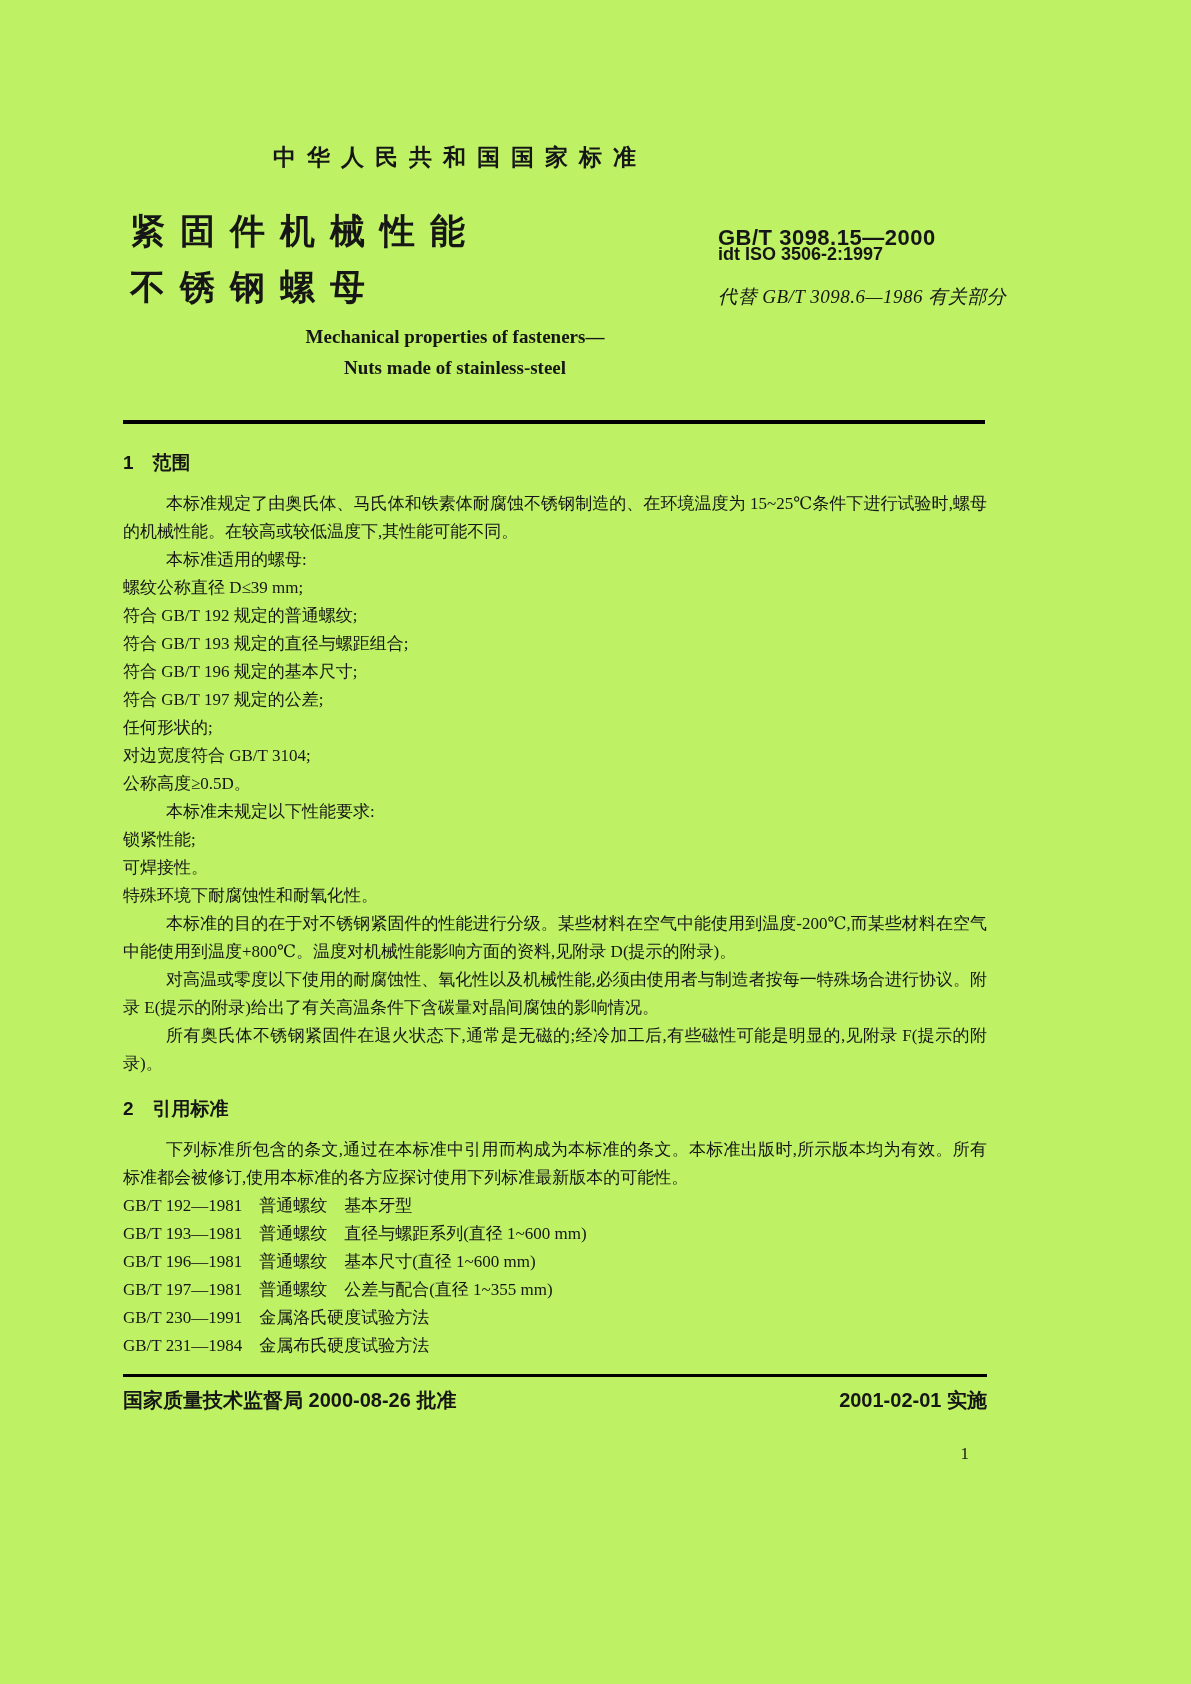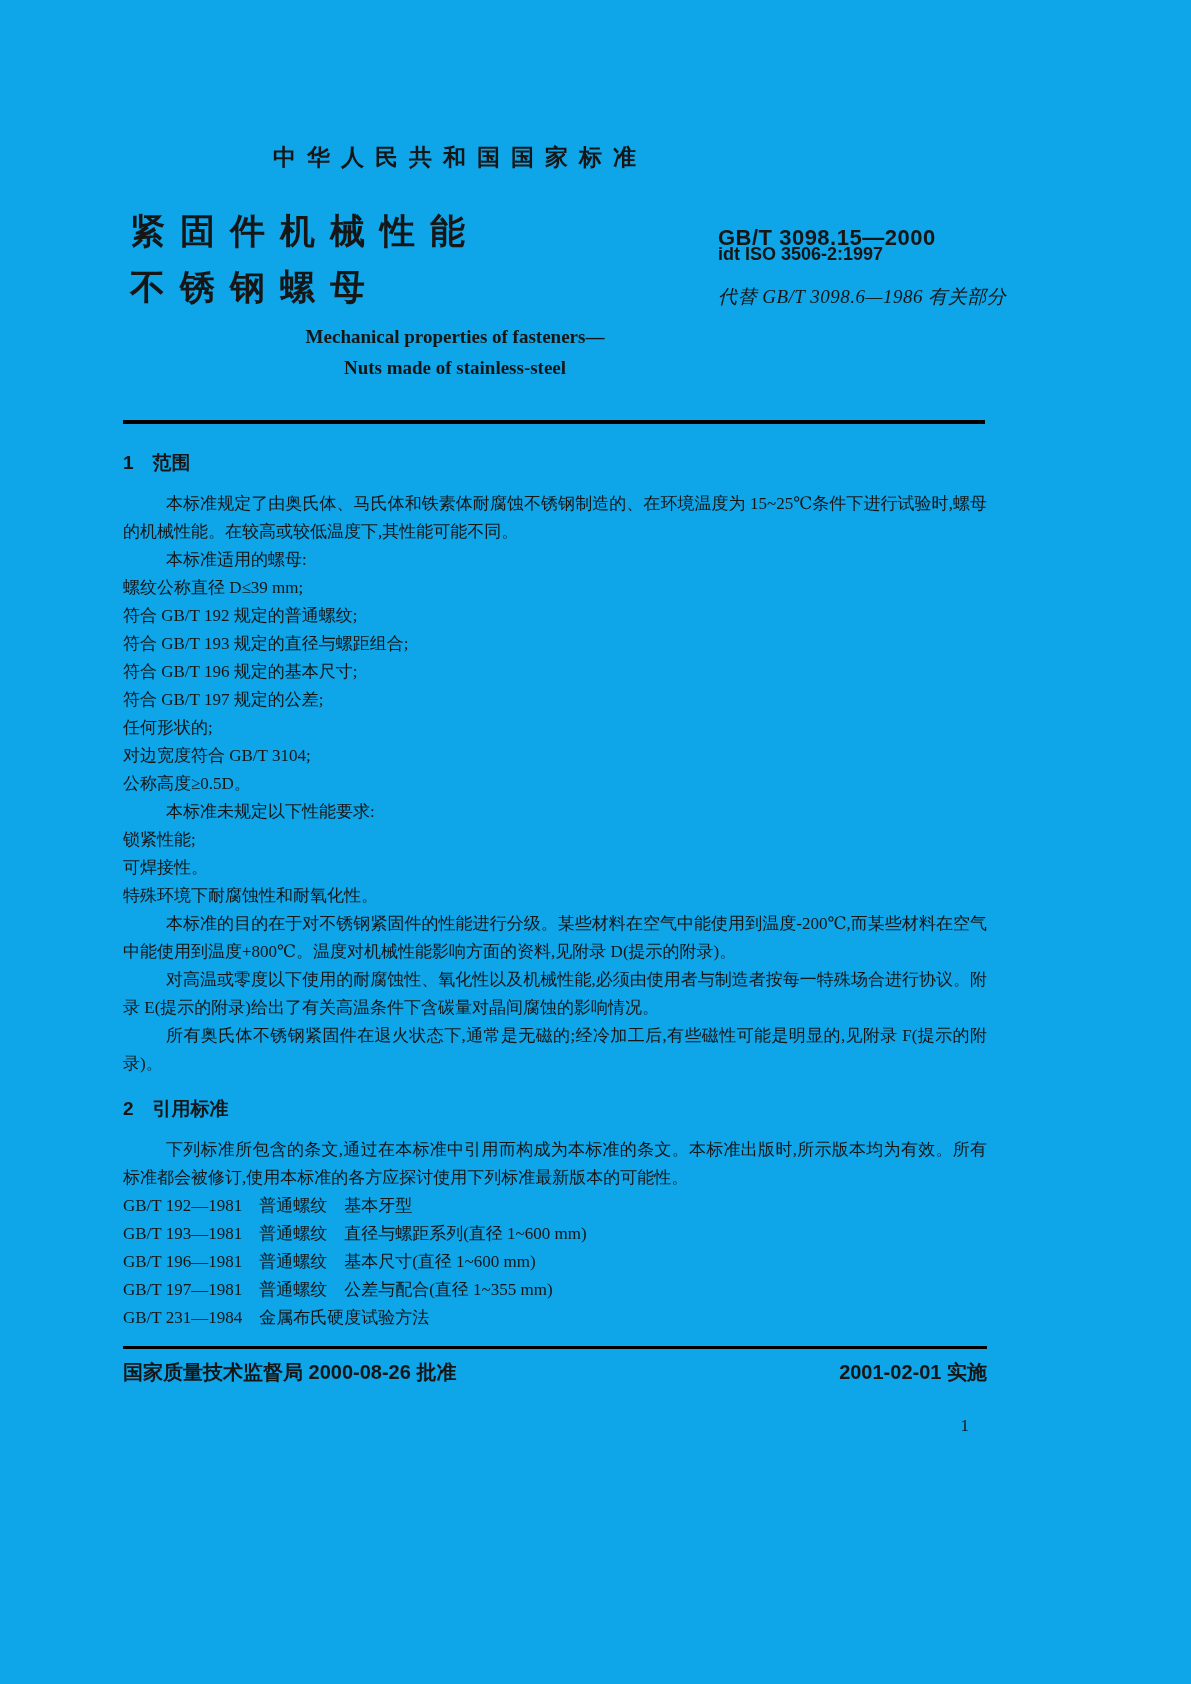--- a/index.html
+++ b/index.html
@@ -2,21 +2,21 @@
 <html><head>
 <meta charset="utf-8">
 <title>GB/T 3098.15—2000</title>
 <style>
   html, body { margin: 0; padding: 0; background: #e8e8e8; }
   .page {
     position: relative;
     width: 1191px;
     height: 1684px;
     margin: 0 auto;
-    background: #0ea5e9;
+    background: #bef264;
     color: #161616;
     font-family: "Liberation Serif", "DejaVu Serif", serif;
     overflow: hidden;
   }
 
   
   .std-society {
     position: absolute; top: 142px; left: 130px; width: 660px;
     text-align: center;
     font-family: "Liberation Sans", "DejaVu Sans", sans-serif;
@@ -124,20 +124,21 @@
           <p class="para">对高温或零度以下使用的耐腐蚀性、氧化性以及机械性能,必须由使用者与制造者按每一特殊场合进行协议。附录 E(提示的附录)给出了有关高温条件下含碳量对晶间腐蚀的影响情况。</p>
           <p class="para">所有奥氏体不锈钢紧固件在退火状态下,通常是无磁的;经冷加工后,有些磁性可能是明显的,见附录 F(提示的附录)。</p>
         </section>
         <section>
           <h2 class="sec-heading">2　引用标准</h2>
           <p class="para">下列标准所包含的条文,通过在本标准中引用而构成为本标准的条文。本标准出版时,所示版本均为有效。所有标准都会被修订,使用本标准的各方应探讨使用下列标准最新版本的可能性。</p>
           <p class="ref">GB/T 192—1981　普通螺纹　基本牙型</p>
           <p class="ref">GB/T 193—1981　普通螺纹　直径与螺距系列(直径 1~600 mm)</p>
           <p class="ref">GB/T 196—1981　普通螺纹　基本尺寸(直径 1~600 mm)</p>
           <p class="ref">GB/T 197—1981　普通螺纹　公差与配合(直径 1~355 mm)</p>
+          <p class="ref">GB/T 230—1991　金属洛氏硬度试验方法</p>
           <p class="ref">GB/T 231—1984　金属布氏硬度试验方法</p>
         </section>
       </main>
 
     <footer class="doc-footer">
       <div class="footer-rule"></div>
       <div class="footer-row">
         <span>国家质量技术监督局 2000-08-26 批准</span>
         <span>2001-02-01 实施</span>
       </div>

